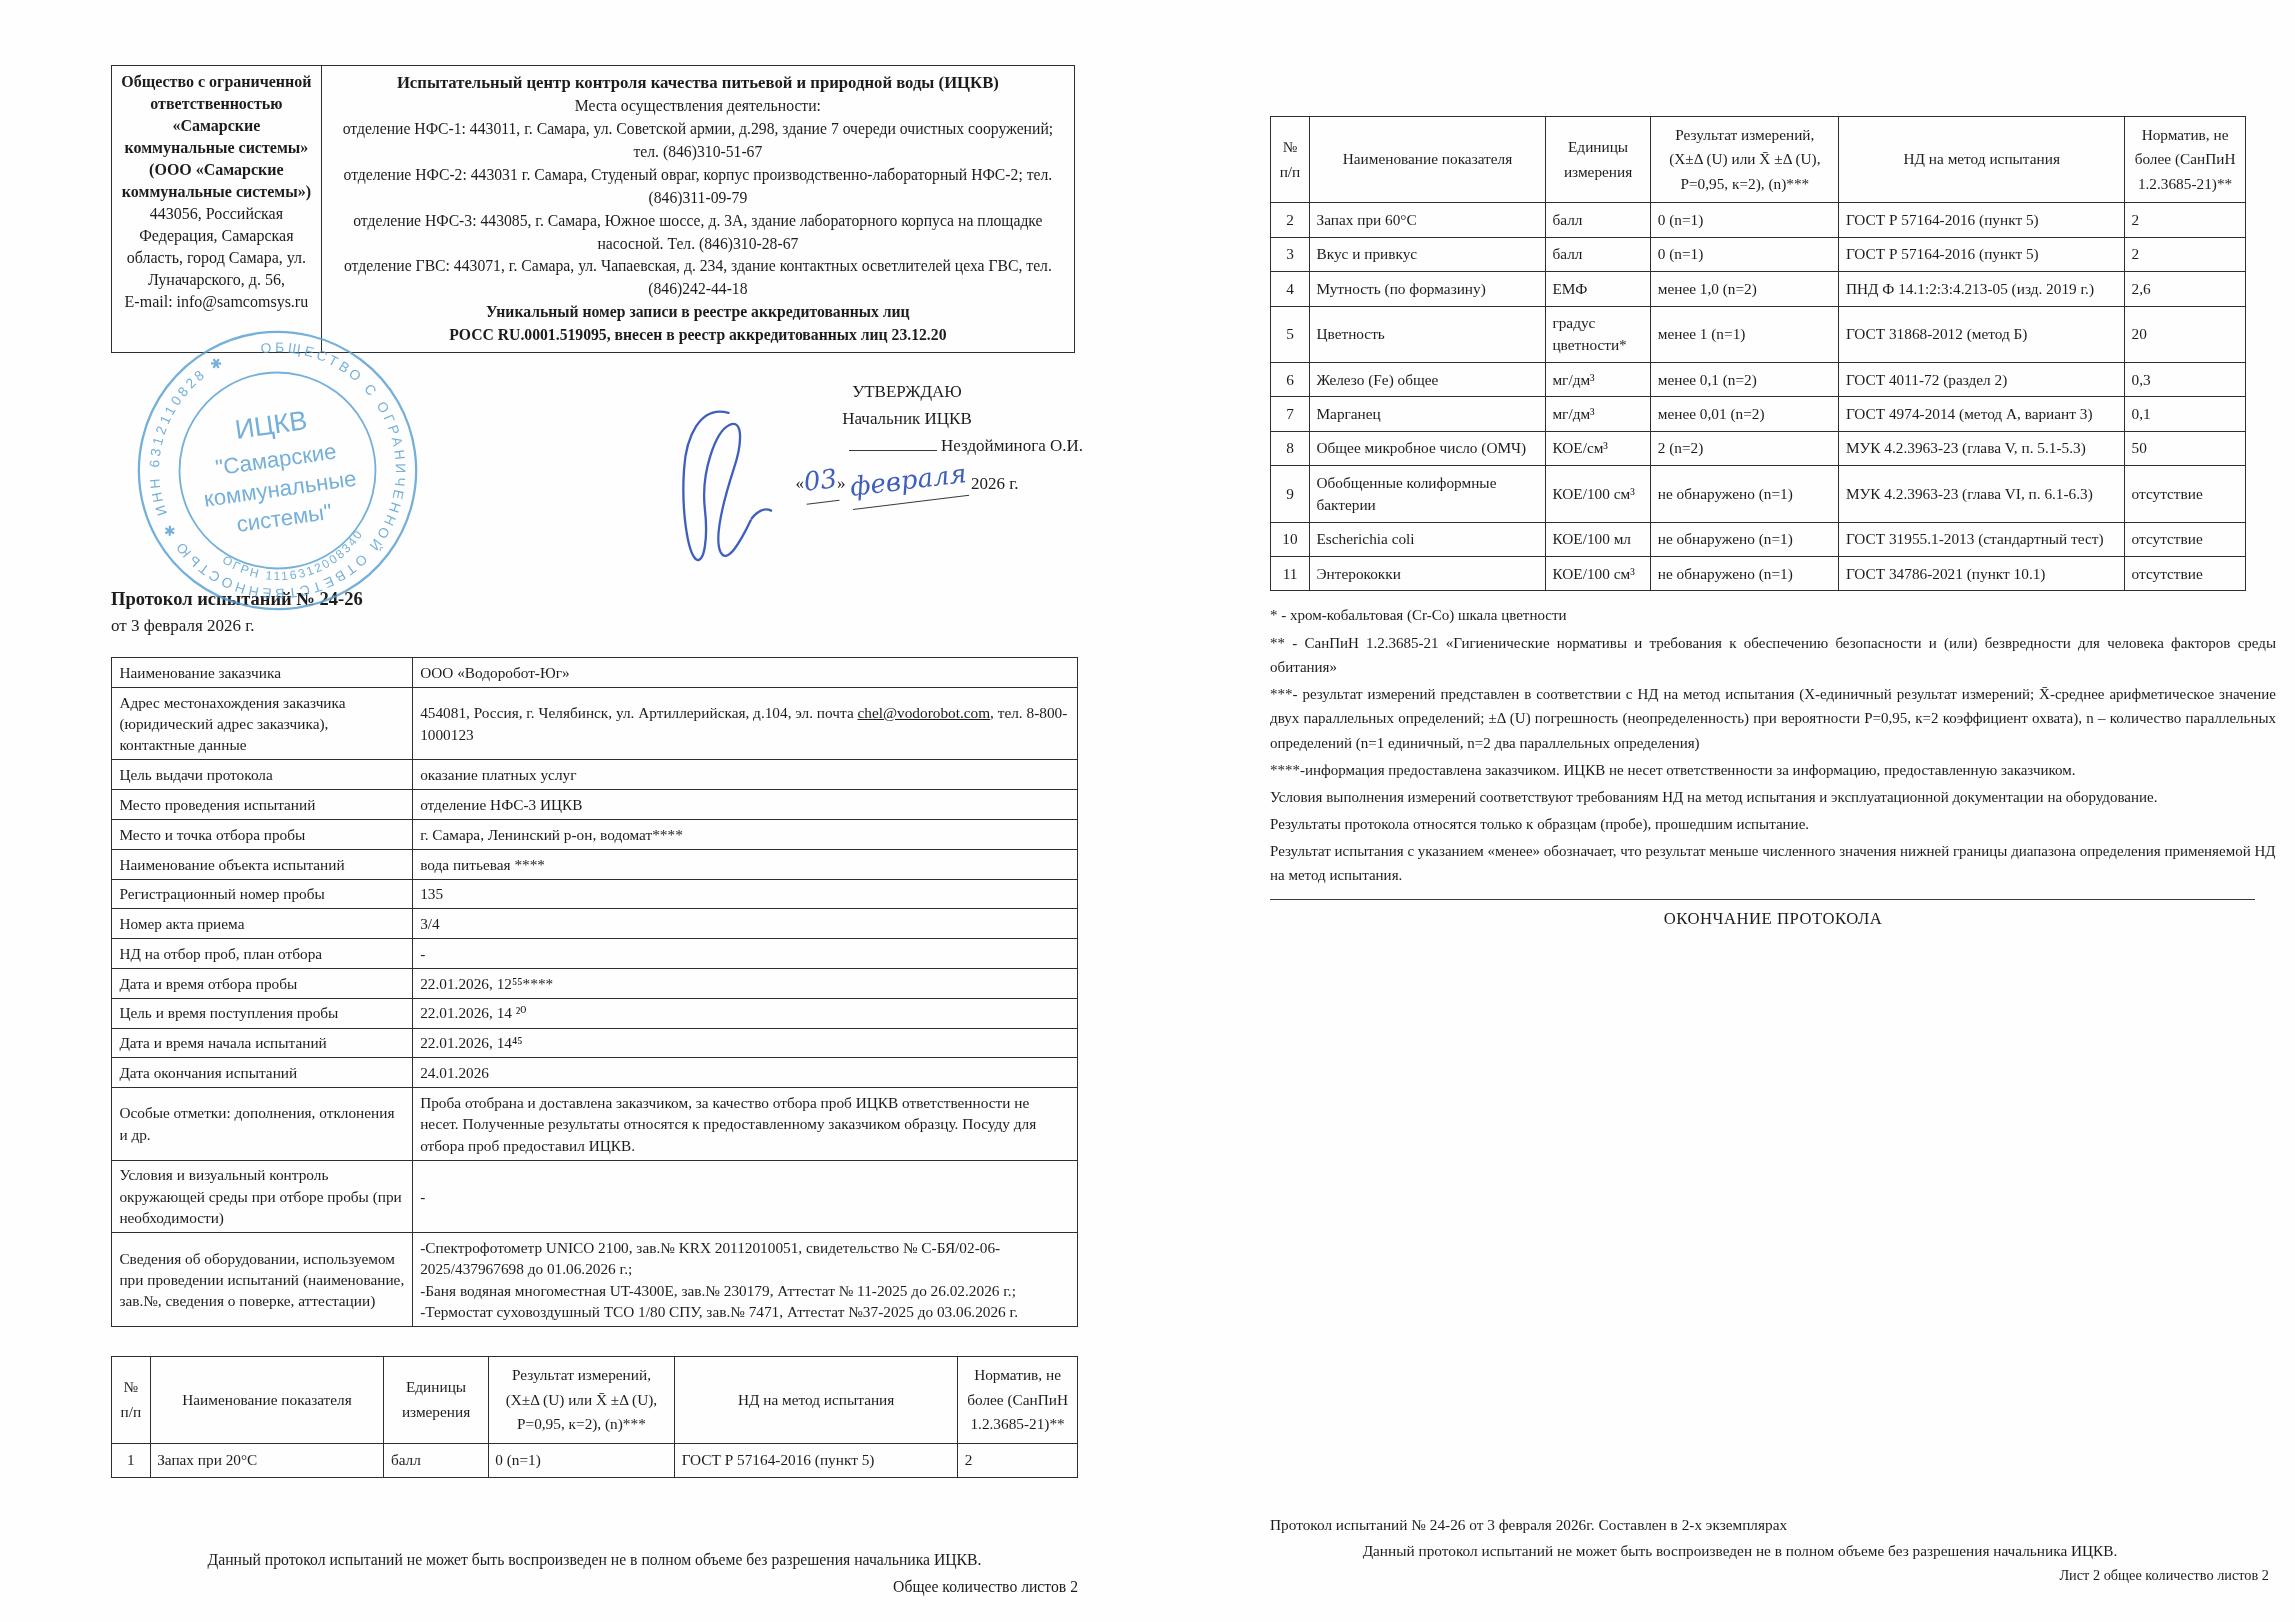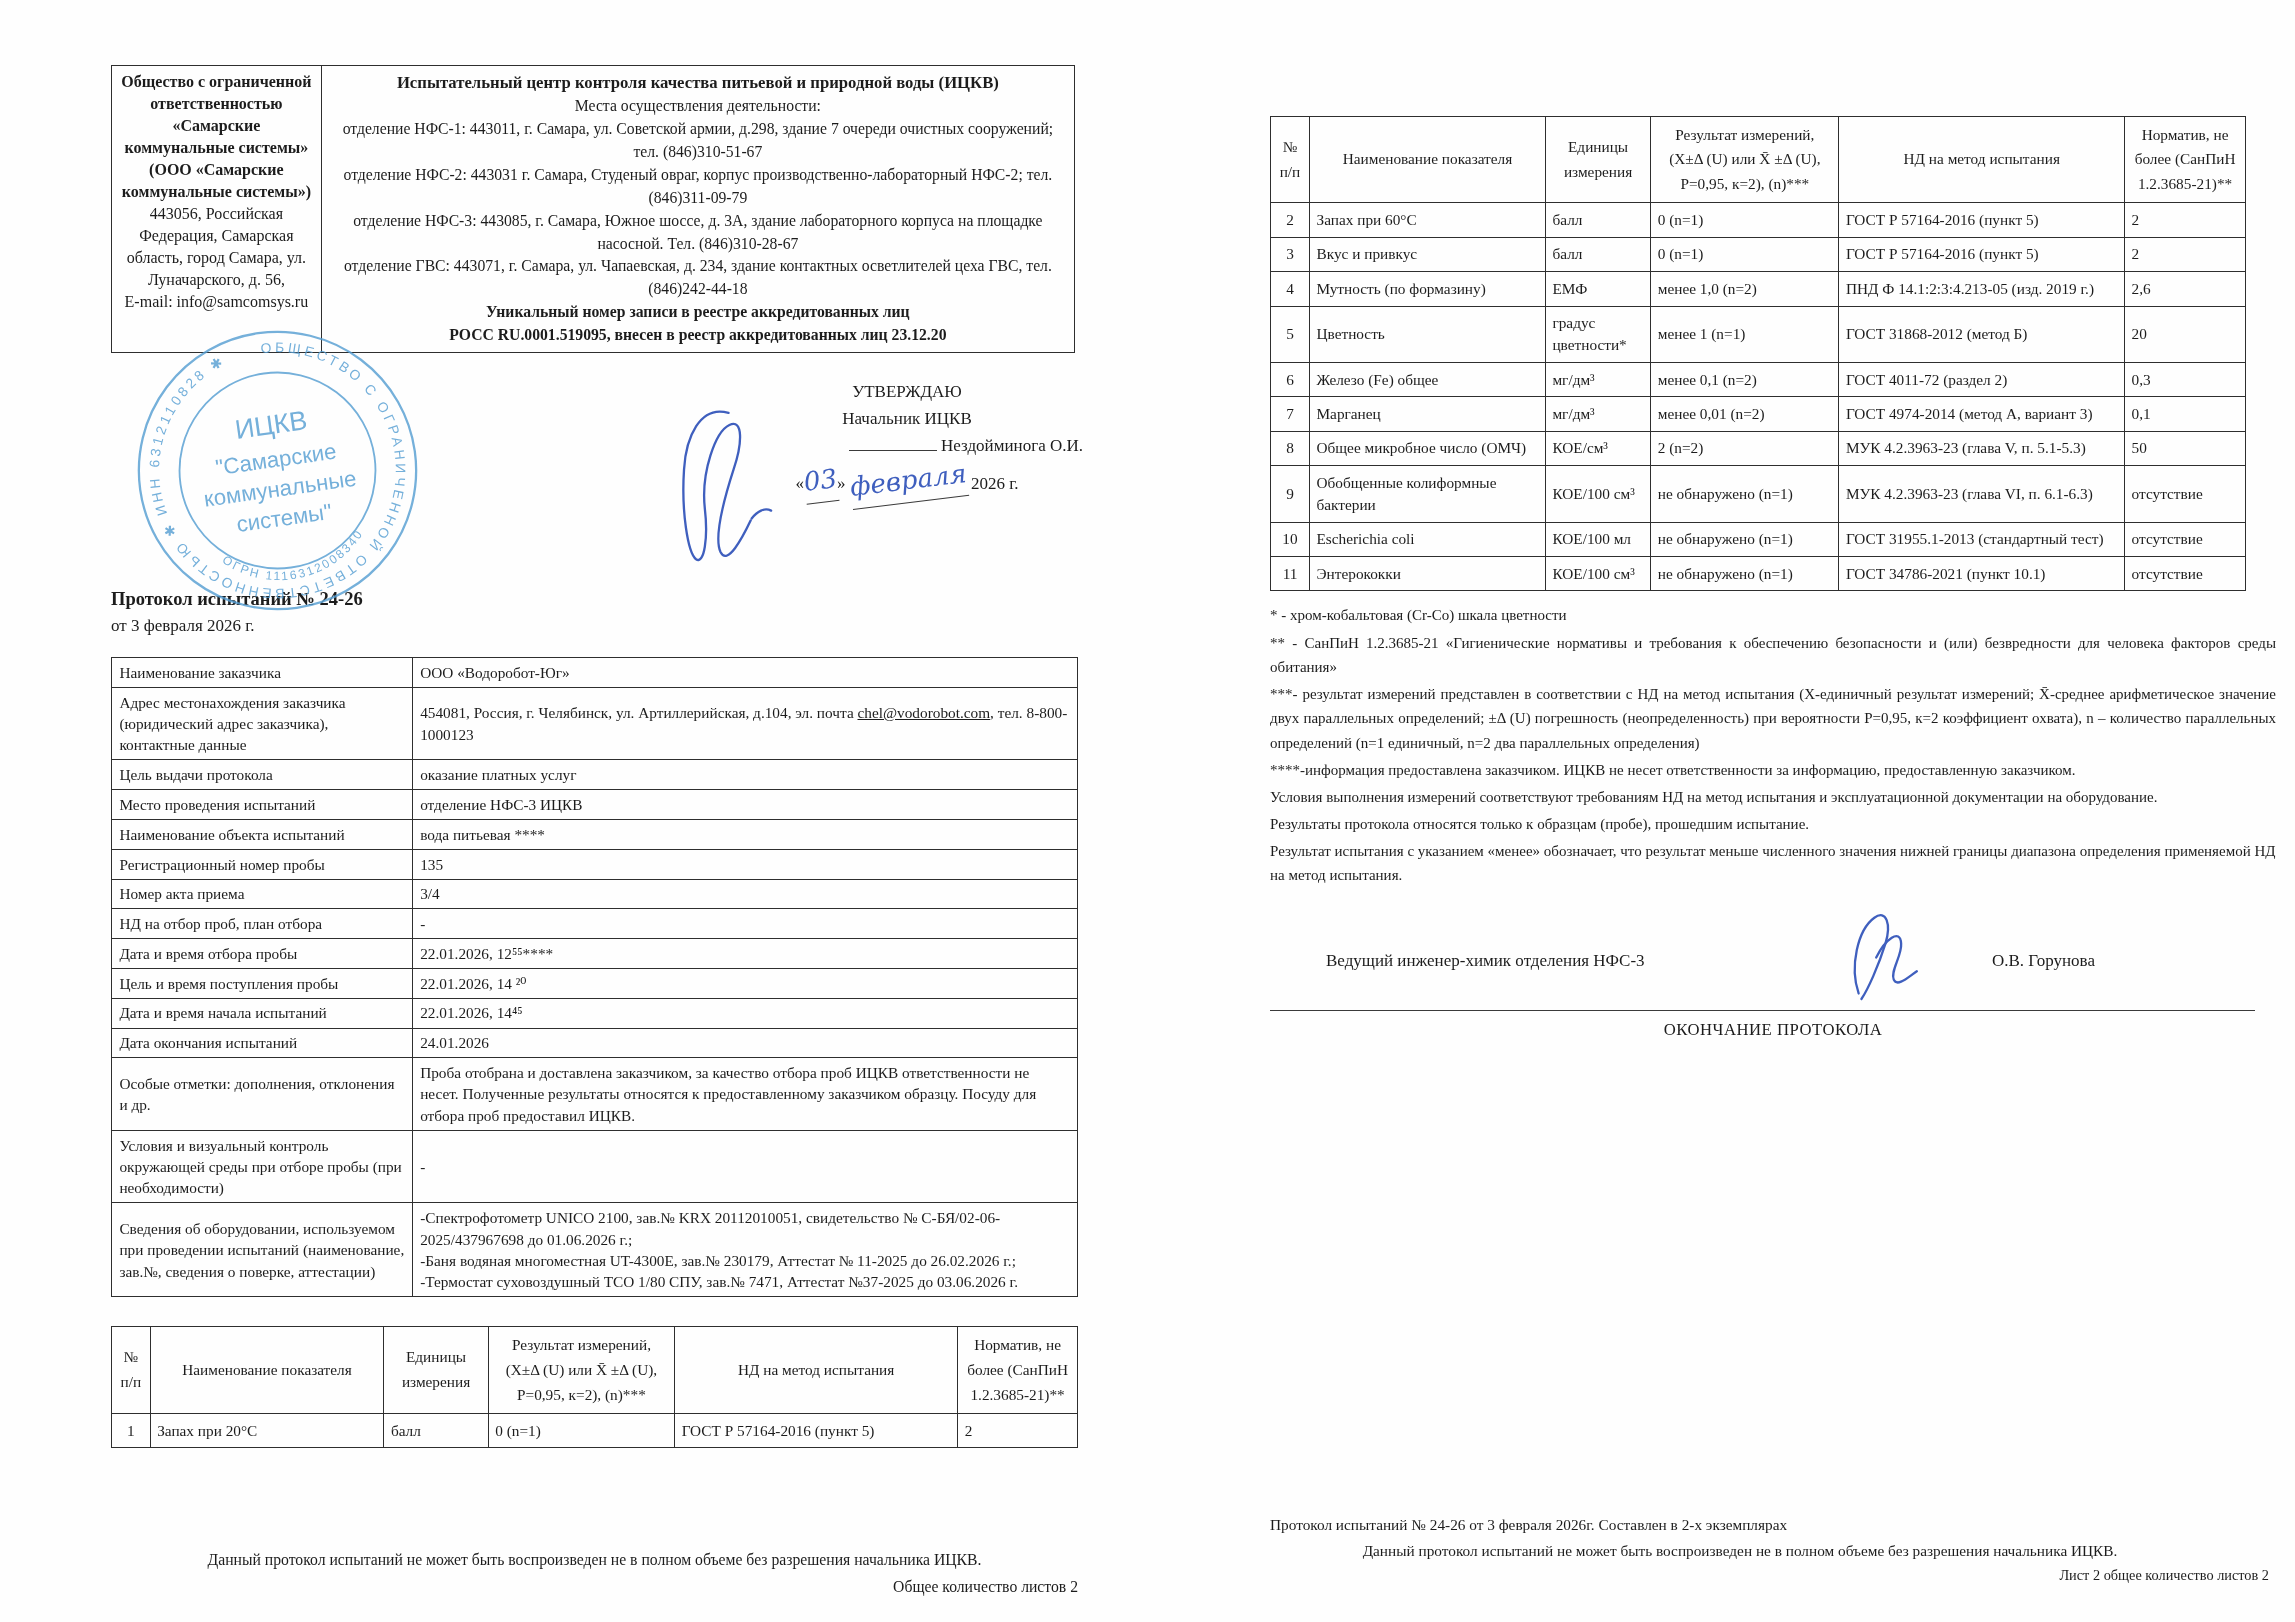--- a/index.html
+++ b/index.html
@@ -188,20 +188,24 @@
           <td class="lbl">Адрес местонахождения заказчика (юридический адрес заказчика), контактные данные</td>
           <td><span>454081, Россия, г. Челябинск, ул. Артиллерийская, д.104, эл. почта </span><span class="email">chel@vodorobot.com</span><span>, тел. 8-800-1000123</span></td>
         </tr>
         <tr>
               <td class="lbl">Цель выдачи протокола</td>
               <td>оказание платных услуг</td>
             </tr>
         <tr>
               <td class="lbl">Место проведения испытаний</td>
               <td>отделение НФС-3 ИЦКВ</td>
+            </tr>
+        <tr>
+              <td class="lbl">Место и точка отбора пробы</td>
+              <td>г. Самара, Ленинский р-он, водомат****</td>
             </tr>
         <tr>
               <td class="lbl">Наименование объекта испытаний</td>
               <td>вода питьевая ****</td>
             </tr>
         <tr>
               <td class="lbl">Регистрационный номер пробы</td>
               <td>135</td>
             </tr>
         <tr>
@@ -401,28 +405,20 @@
       <div class="footnotes">
         <p>* - хром-кобальтовая (Cr-Co) шкала цветности</p>
         <p class="just">** - СанПиН 1.2.3685-21 «Гигиенические нормативы и требования к обеспечению безопасности и (или) безвредности для человека факторов среды обитания»</p>
         <p class="just">***- результат измерений представлен в соответствии с НД на метод испытания (Х-единичный результат измерений; X̄-среднее арифметическое значение двух параллельных определений; ±Δ (U) погрешность (неопределенность) при вероятности Р=0,95, к=2 коэффициент охвата), n – количество параллельных определений (n=1 единичный, n=2 два параллельных определения)</p>
         <p class="just">****-информация предоставлена заказчиком. ИЦКВ не несет ответственности за информацию, предоставленную заказчиком.</p>
         <p>Условия выполнения измерений соответствуют требованиям НД на метод испытания и эксплуатационной документации на оборудование.</p>
         <p>Результаты протокола относятся только к образцам (пробе), прошедшим испытание.</p>
         <p>Результат испытания с указанием «менее» обозначает, что результат меньше численного значения нижней границы диапазона определения применяемой НД на метод испытания.</p>
       </div>
 
-      <div class="sig-row">
-        <span class="sig-role">Ведущий инженер-химик отделения НФС-3</span>
-        <svg class="sig-swirl" width="97" height="111" viewBox="0 0 210 240">
-          <path class="ink" d="M62,200 C42,142 60,62 96,36 C122,17 133,50 120,92 C105,140 82,192 68,212"></path>
-          <path class="ink" d="M100,122 C120,82 152,58 154,92 C156,118 130,152 138,170 C146,188 172,162 188,152"></path>
-        </svg>
-        <span class="sig-name">О.В. Горунова</span>
-      </div>
 
       <hr class="end-rule">
       <div class="end-label">ОКОНЧАНИЕ ПРОТОКОЛА</div>
     </div>
 
     <div class="p2-footer-1">Протокол испытаний № 24-26 от 3 февраля 2026г. Составлен в 2-х экземплярах</div>
     <div class="p2-footer-2">Данный протокол испытаний не может быть воспроизведен не в полном объеме без разрешения начальника ИЦКВ.</div>
     <div class="p2-footer-3">Лист 2 общее количество листов 2</div>
   </div>
 

